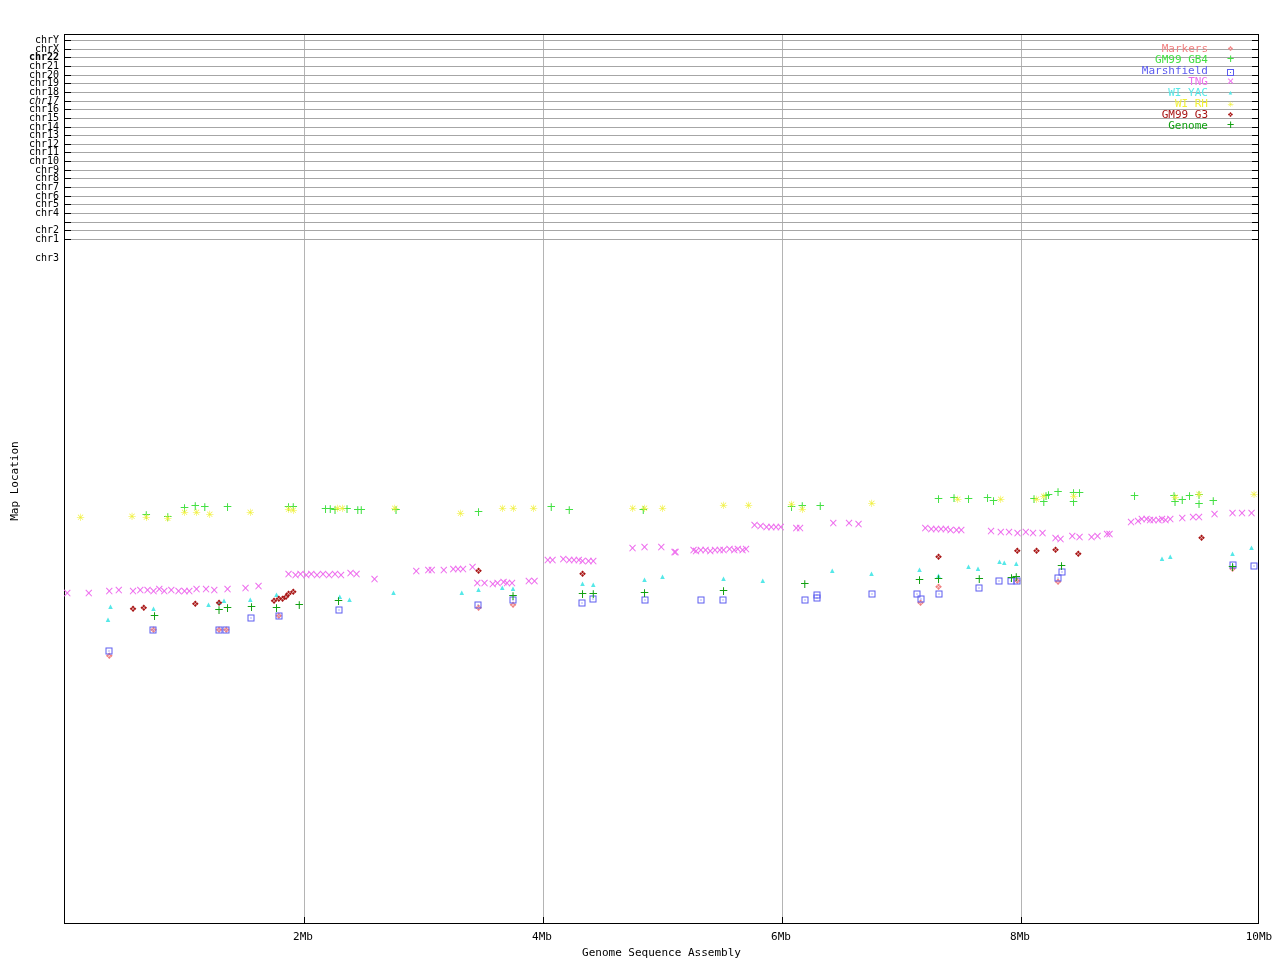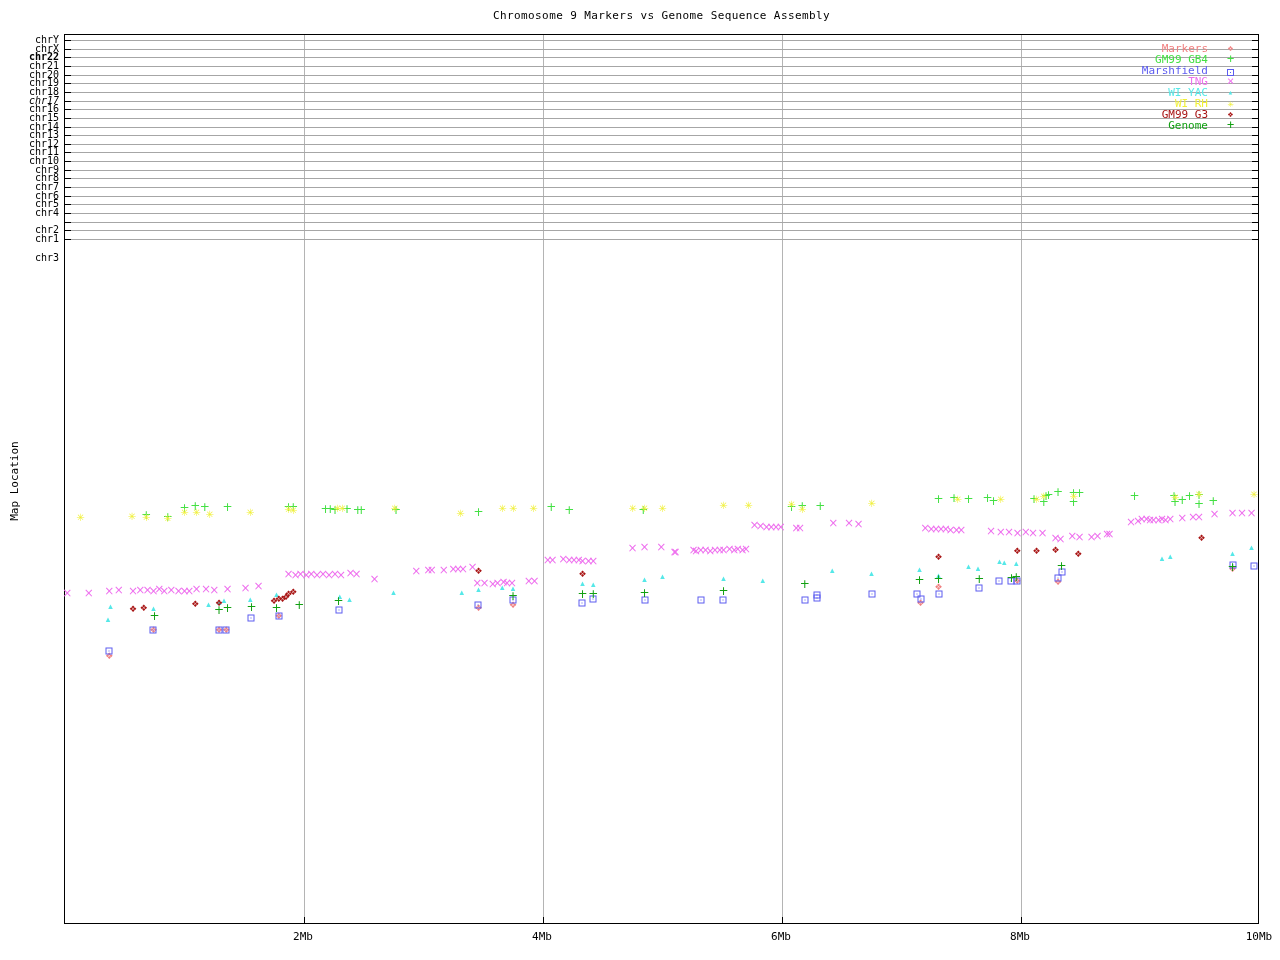--- a/index.html
+++ b/index.html
@@ -22,21 +22,20 @@
   .legend-sym{position:absolute;left:1157px;width:17px;text-align:center;line-height:11px;}
   .pt{position:absolute;transform:translate(-50%,-50%);line-height:1;
       font-family:"DejaVu Sans","Liberation Sans",sans-serif;}
   .pt.squaredot{width:5px;height:5px;border:1px solid currentColor;}
   .pt.squaredot > i{position:absolute;left:2px;top:2px;width:1px;height:1px;background:currentColor;}
 </style>
 </head>
 <body>
 
 <div id="stage">
-  <div id="title" class="abs">Chromosome 9 Markers vs Genome Sequence Assembly</div>
   <div id="ylabel" class="abs">Map Location</div>
   <div id="plot" class="abs">
     <div id="vgrid">
         <div class="vline" style="left: 239px;"></div>
         <div class="tick" style="left: 239px; bottom: 0px; width: 1px; height: 6px;"></div>
         <div class="vline" style="left: 478px;"></div>
         <div class="tick" style="left: 478px; bottom: 0px; width: 1px; height: 6px;"></div>
         <div class="vline" style="left: 717px;"></div>
         <div class="tick" style="left: 717px; bottom: 0px; width: 1px; height: 6px;"></div>
         <div class="vline" style="left: 956px;"></div>
@@ -554,13 +553,14 @@
       <div class="chrlab" style="top: 225px;">chr2</div>
       <div class="chrlab" style="top: 234px;">chr1</div>
     </div>
   <div id="xlabels">
       <div class="xticklab" style="left: 303px; top: 930px;">2Mb</div>
       <div class="xticklab" style="left: 542px; top: 930px;">4Mb</div>
       <div class="xticklab" style="left: 781px; top: 930px;">6Mb</div>
       <div class="xticklab" style="left: 1020px; top: 930px;">8Mb</div>
       <div class="xticklab" style="left: 1259px; top: 930px;">10Mb</div>
     </div>
+  <div id="xlabel" class="abs">Genome Sequence Assembly</div>
 </div>
 
 </body></html>

